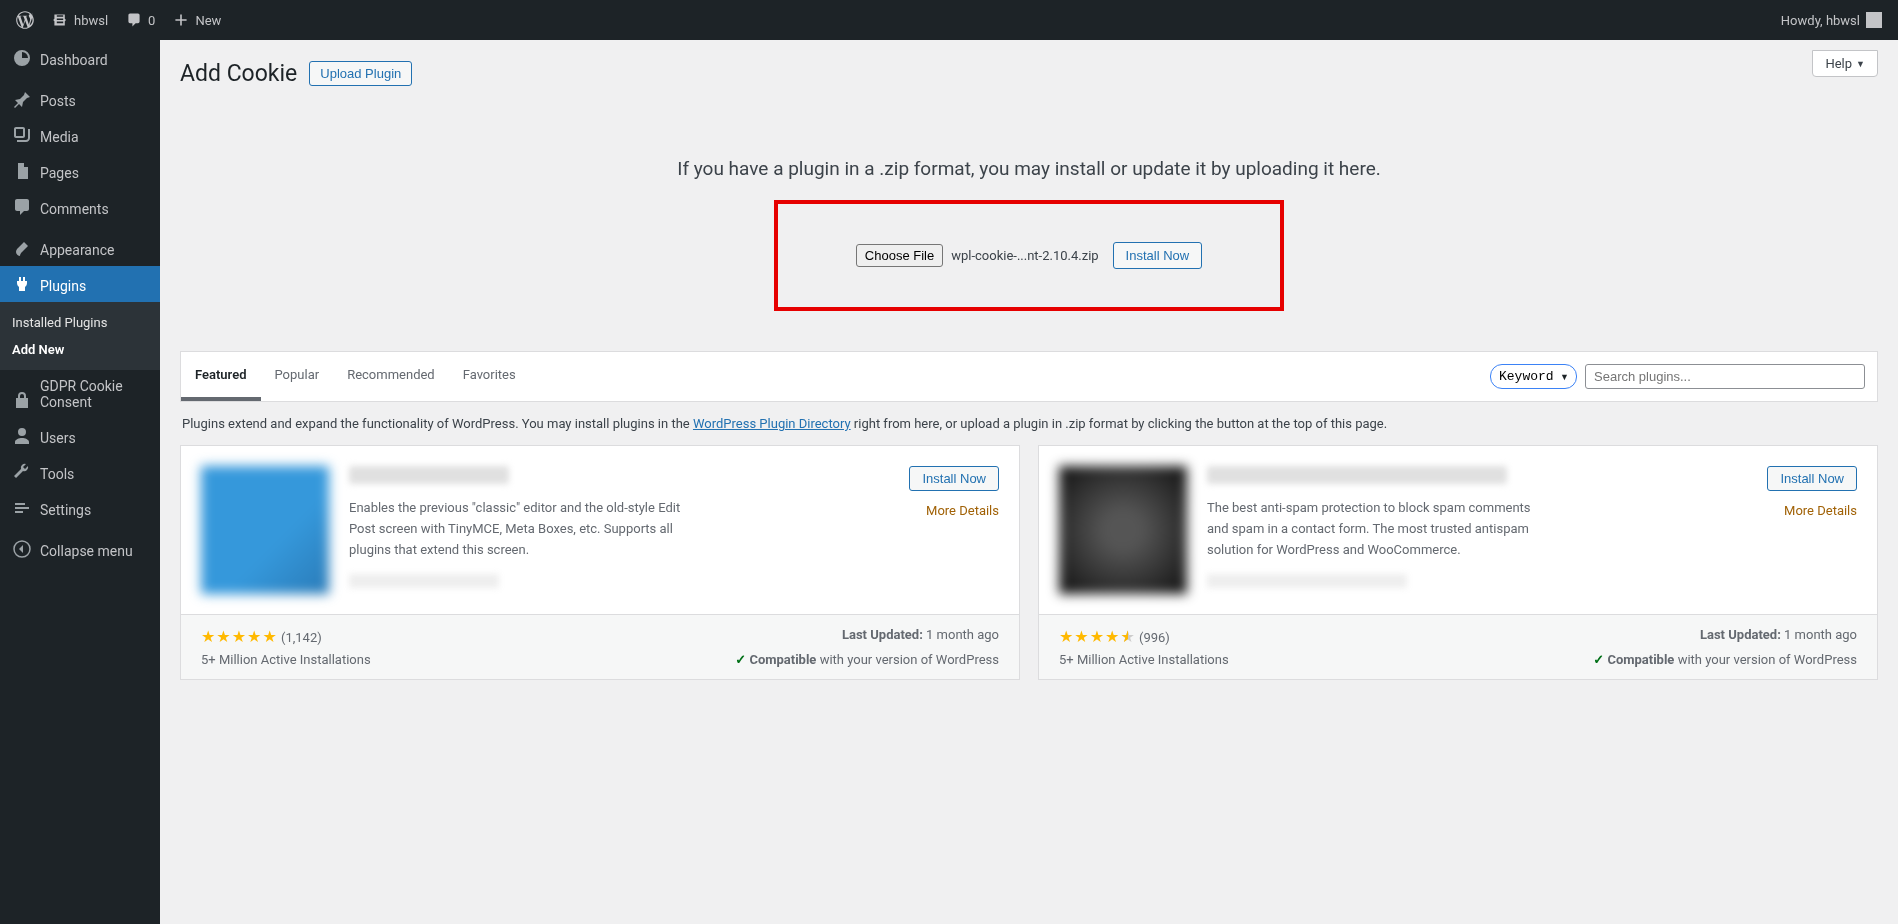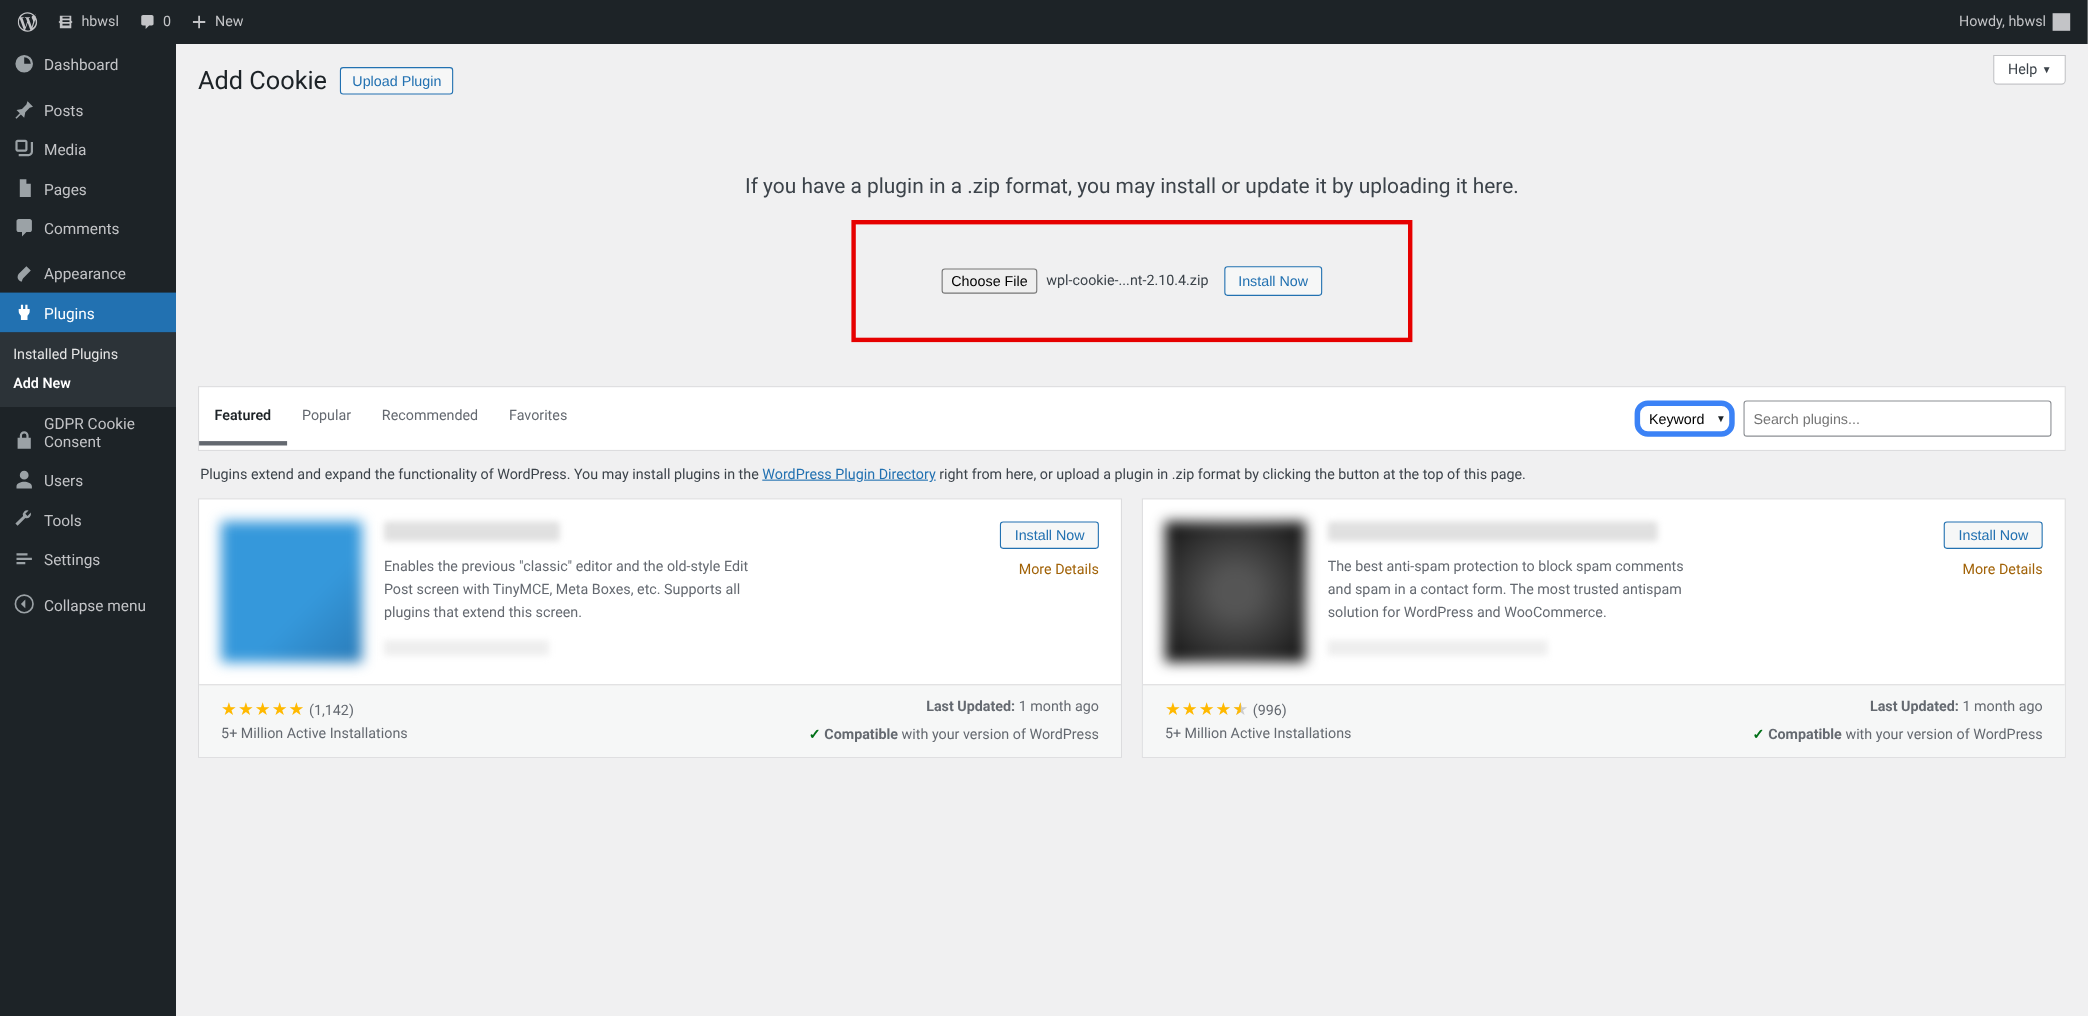--- a/index.html
+++ b/index.html
@@ -36,21 +36,21 @@
 .file-btn { background: #efefef; border: 1px solid #767676; padding: 3px 8px; font-size: 13px; border-radius: 3px; cursor: pointer; }
 .file-name { font-size: 13px; }
 .install-btn { border: 1px solid #2271b1; color: #2271b1; background: #f6f7f7; padding: 5px 12px; font-size: 13px; border-radius: 3px; cursor: pointer; margin-left: 6px; }
 
 
 .filter-bar { background: #fff; border: 1px solid #dcdcde; display: flex; justify-content: space-between; align-items: center; padding: 0; }
 .tabs { display: flex; }
 .tab { padding: 15px 14px; font-size: 13px; color: #646970; cursor: pointer; border-bottom: 4px solid transparent; }
 .tab.active { border-bottom-color: #646970; color: #1d2327; font-weight: 600; }
 .search-area { display: flex; gap: 8px; padding: 12px; }
-.keyword-sel { border: 5px solid #3b82f6; padding: 4px 22px 4px 8px; font-size: 13px; border-radius: 12px; background: #fff; appearance: none; position: relative; }
+.keyword-sel { border: 1px solid #3b82f6; padding: 4px 22px 4px 8px; font-size: 13px; border-radius: 12px; background: #fff; appearance: none; position: relative; font-family: Liberation Mono, monospace; }
 .keyword-wrap { position: relative; display: inline-block; }
 .keyword-wrap::after { content: "▼"; position: absolute; right: 8px; top: 50%; transform: translateY(-50%); font-size: 9px; color: #1d2327; pointer-events: none; }
 .search-input { border: 1px solid #8c8f94; padding: 4px 8px; font-size: 13px; width: 280px; border-radius: 3px; }
 
 .directory-note { padding: 14px 2px; font-size: 13px; color: #3c434a; }
 .directory-note a { color: #2271b1; text-decoration: underline; }
 
 
 .cards { display: flex; gap: 18px; }
 .card { background: #fff; border: 1px solid #dcdcde; flex: 1; display: flex; flex-direction: column; }

